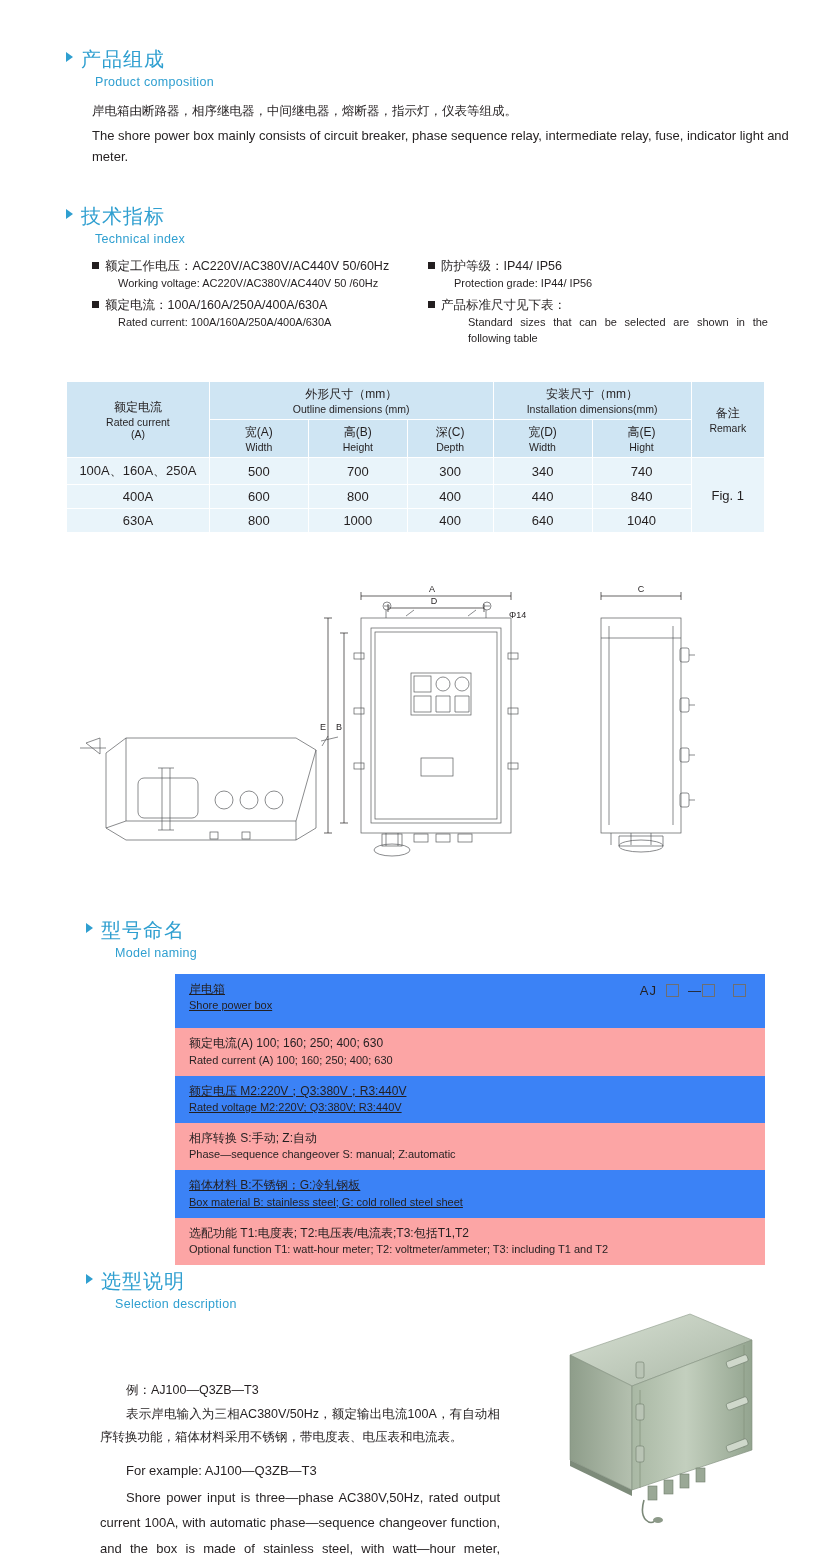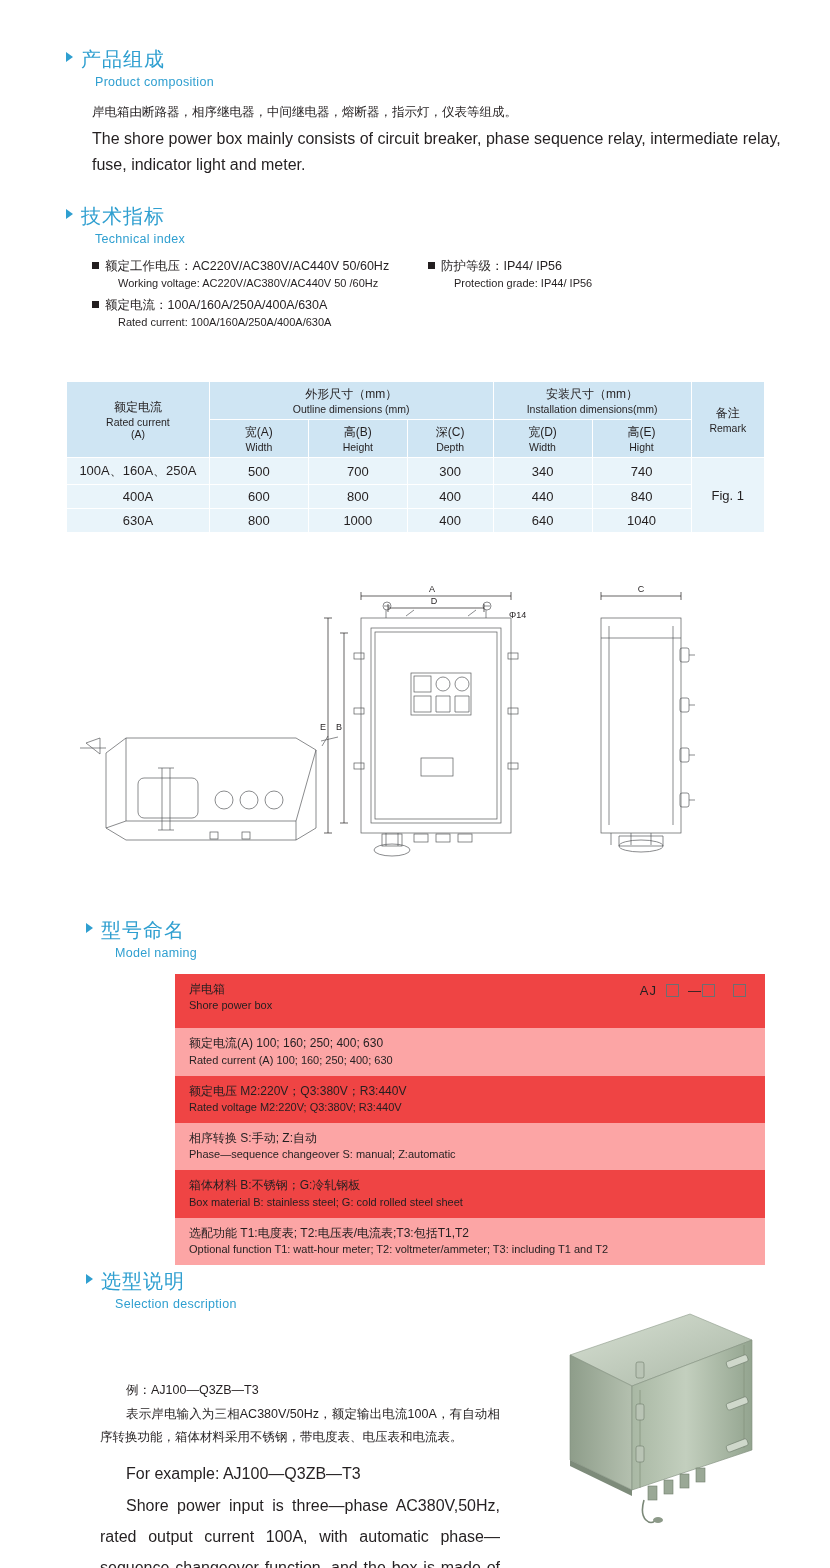--- a/index.html
+++ b/index.html
@@ -25,21 +25,21 @@
     font-size: 20px; color: #2f9fd0; letter-spacing: 1px;
     display: inline-block; font-weight: normal;
   }
   .sec-en {
     font-size: 12.5px; color: #2f9fd0; margin-left: 29px; margin-top: 2px;
     letter-spacing: .3px;
   }
 
   
   .body-cn { font-size: 12.5px; color: #231f20; line-height: 1.6; }
-  .body-en { font-size: 16px; color: #231f20; line-height: 1.6; }
+  .body-en { font-size: 13px; color: #231f20; line-height: 1.6; }
 
   
   .bullet {
     display: inline-block; width: 7px; height: 7px; background: #231f20;
     margin-right: 6px; vertical-align: 1px;
   }
   .ti-row { margin-bottom: 2px; }
   .ti-cn { font-size: 12.5px; }
   .ti-en { font-size: 11px; margin-left: 26px; line-height: 1.5; }
 
@@ -61,21 +61,21 @@
   .cell-main { font-size: 13px; }
 
   
   .mn-box { position: absolute; left: 175px; top: 974px; width: 590px; }
   .mn-row {
     padding: 7px 10px 7px 14px;
     line-height: 1.45;
     position: relative;
   }
   .mn-row.alt { background: #fca5a5; }
-  .mn-row.white { background: #ef4444; }
+  .mn-row.white { background: #3b82f6; text-decoration: underline; }
   .mn-cn { font-size: 12px; }
   .mn-en { font-size: 11px; }
   .mn-code {
     position: absolute; right: 10px; top: 8px;
     font-size: 13px; letter-spacing: 1px;
   }
   .sqr {
     display: inline-block; width: 13px; height: 13px;
     border: 1px solid #6d6e71; vertical-align: -2px; margin: 0 9px;
   }
@@ -95,21 +95,21 @@
 </head>
 <body>
 
 <div class="page">
 
   <div class="sec-head" style="left:66px; top:46px;">
     <span class="sec-arrow"></span><span class="sec-cn">产品组成</span>
     <div class="sec-en">Product  composition</div>
   </div>
 
-  <div class="body-cn" style="position:absolute; left:92px; top:102px; width:680px;">岸电箱由断路器，相序继电器，中间继电器，熔断器，指示灯，仪表等组成。</div>
+  <div class="body-cn" style="position:absolute; left:92px; top:102px; width:680px;font-family:Liberation Mono, monospace;">岸电箱由断路器，相序继电器，中间继电器，熔断器，指示灯，仪表等组成。</div>
   <div class="body-en" style="position:absolute; left:92px; top:126px; width:700px;">The shore power box mainly consists of circuit breaker, phase sequence relay, intermediate relay, fuse, indicator light and meter.</div>
 
   <div class="sec-head" style="left:66px; top:203px;">
     <span class="sec-arrow"></span><span class="sec-cn">技术指标</span>
     <div class="sec-en">Technical index</div>
   </div>
 
   <div style="position:absolute; left:92px; top:258px; width:330px;">
     <div class="ti-row">
       <div class="ti-cn"><span class="bullet"></span><span>额定工作电压：AC220V/AC380V/AC440V  50/60Hz</span></div>
@@ -118,20 +118,24 @@
     <div class="ti-row" style="margin-top:5px;">
       <div class="ti-cn"><span class="bullet"></span><span>额定电流：100A/160A/250A/400A/630A</span></div>
       <div class="ti-en">Rated current: 100A/160A/250A/400A/630A</div>
     </div>
   </div>
 
   <div style="position:absolute; left:428px; top:258px; width:340px;">
     <div class="ti-row">
       <div class="ti-cn"><span class="bullet"></span><span>防护等级：IP44/ IP56</span></div>
       <div class="ti-en">Protection grade: IP44/ IP56</div>
+    </div>
+    <div class="ti-row" style="margin-top:5px;">
+      <div class="ti-cn"><span class="bullet"></span><span>产品标准尺寸见下表：</span></div>
+      <div class="ti-en" style="text-align:justify; margin-left:40px;">Standard  sizes  that  can  be  selected  are  shown  in  the following table</div>
     </div>
   </div>
 
   <table class="spec">
     <thead>
       <tr>
         <th rowspan="2" style="width:140px;">
           <span class="th-cn">额定电流</span>
           <span class="th-en">Rated current</span>
           <span class="th-en">(A)</span>

